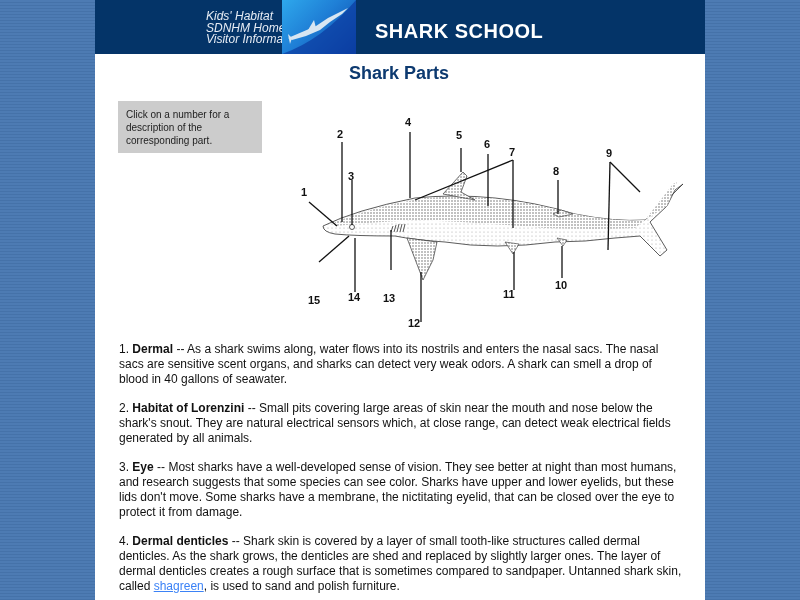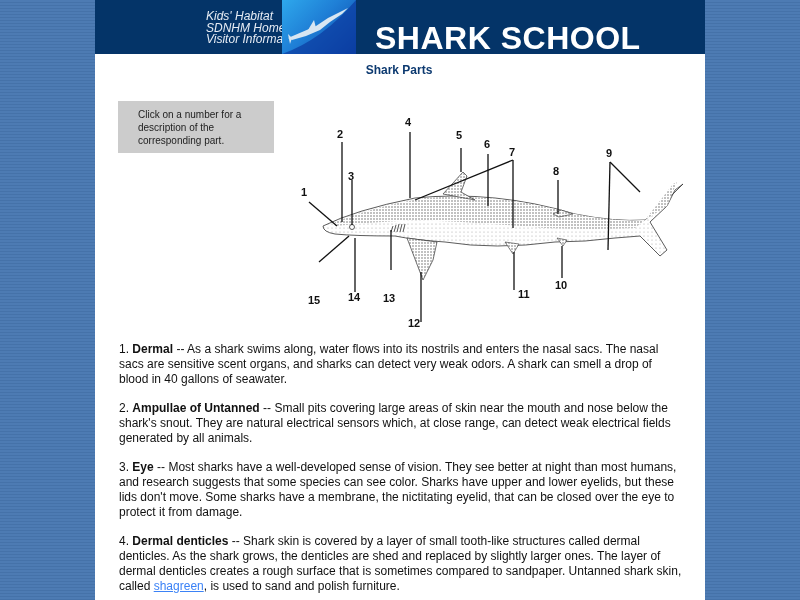--- a/index.html
+++ b/index.html
@@ -22,29 +22,29 @@
       font-size: 12px; line-height: 11.5px; color: #e6ecf4; font-style: italic;
     }
     .nav a { display: block; color: #e6ecf4; text-decoration: none; }
     .logo {
       position: absolute; left: 187px; top: 0; width: 74px; height: 54px;
       background: linear-gradient(135deg, #2ea8ec 0%, #1f7fd6 45%, #0a44a8 100%);
       overflow: hidden;
     }
     .site-title {
       position: absolute; left: 280px; top: 20px;
-      font-size: 32px; font-weight: bold; color: #ffffff; letter-spacing: 0.5px;
+      font-size: 20px; font-weight: bold; color: #ffffff; letter-spacing: 0.5px;
     }
     .page-title {
       position: absolute; left: 0; width: 608px; top: 63px; text-align: center;
-      font-size: 12px; font-weight: bold; color: #0d3a70;
+      font-size: 18px; font-weight: bold; color: #0d3a70;
     }
     .hint {
       position: absolute; left: 23px; top: 101px; width: 128px; height: 45px;
-      background: #cccccc; padding: 7px 8px 0 20px;
+      background: #cccccc; padding: 7px 8px 0 8px;
       font-size: 10px; line-height: 13px; color: #222;
     }
     .diagram { position: absolute; left: 200px; top: 110px; width: 400px; height: 230px; }
     .num {
       position: absolute; font-size: 11px; font-weight: bold; color: #111;
       cursor: pointer; text-decoration: none;
     }
     .content {
       position: absolute; left: 24px; top: 342px; width: 565px;
       font-size: 12px; line-height: 15px; color: #111;
@@ -140,26 +140,26 @@
     <a class="num" href="#" style="left:6px;top:76px;">1</a>
     <a class="num" href="#" style="left:42px;top:18px;">2</a>
     <a class="num" href="#" style="left:53px;top:60px;">3</a>
     <a class="num" href="#" style="left:110px;top:6px;">4</a>
     <a class="num" href="#" style="left:161px;top:19px;">5</a>
     <a class="num" href="#" style="left:189px;top:28px;">6</a>
     <a class="num" href="#" style="left:214px;top:36px;">7</a>
     <a class="num" href="#" style="left:258px;top:55px;">8</a>
     <a class="num" href="#" style="left:311px;top:37px;">9</a>
     <a class="num" href="#" style="left:260px;top:169px;">10</a>
-    <a class="num" href="#" style="left:223px;top:178px;text-align:center;">11</a>
+    <a class="num" href="#" style="left:208px;top:178px;text-align:center;">11</a>
     <a class="num" href="#" style="left:113px;top:207px;">12</a>
     <a class="num" href="#" style="left:88px;top:162px;margin-top:20px;">13</a>
     <a class="num" href="#" style="left:53px;top:181px;">14</a>
     <a class="num" href="#" style="left:13px;top:160px;margin-top:24px;">15</a>
   </div>
 
   <div class="content">
     <p><span>1.</span> <b>Dermal</b><span> -- </span><span>As a shark swims along, water flows into its nostrils and enters the nasal sacs. The nasal sacs are sensitive scent organs, and sharks can detect very weak odors. A shark can smell a drop of blood in 40 gallons of seawater.</span></p>
-    <p><span>2.</span> <b>Ampullae of Untanned</b><span> -- </span><span>Small pits covering large areas of skin near the mouth and nose below the shark's snout. They are natural electrical sensors which, at close range, can detect weak electrical fields generated by all animals.</span></p>
+    <p><span>2.</span> <b>Habitat of Lorenzini</b><span> -- </span><span>Small pits covering large areas of skin near the mouth and nose below the shark's snout. They are natural electrical sensors which, at close range, can detect weak electrical fields generated by all animals.</span></p>
     <p><span>3.</span> <b>Eye</b><span> -- </span><span>Most sharks have a well-developed sense of vision. They see better at night than most humans, and research suggests that some species can see color. Sharks have upper and lower eyelids, but these lids don't move. Some sharks have a membrane, the nictitating eyelid, that can be closed over the eye to protect it from damage.</span></p>
     <p><span>4.</span> <b>Dermal denticles</b><span> -- </span><span>Shark skin is covered by a layer of small tooth-like structures called dermal denticles. As the shark grows, the denticles are shed and replaced by slightly larger ones. The layer of dermal denticles creates a rough surface that is sometimes compared to sandpaper. Untanned shark skin, called </span><a href="#">shagreen</a><span>, is used to sand and polish furniture.</span></p>
   </div>
 </div>
 
 </body></html>

